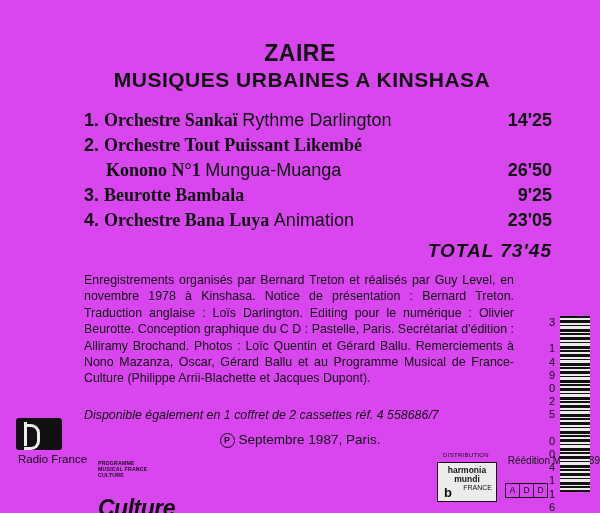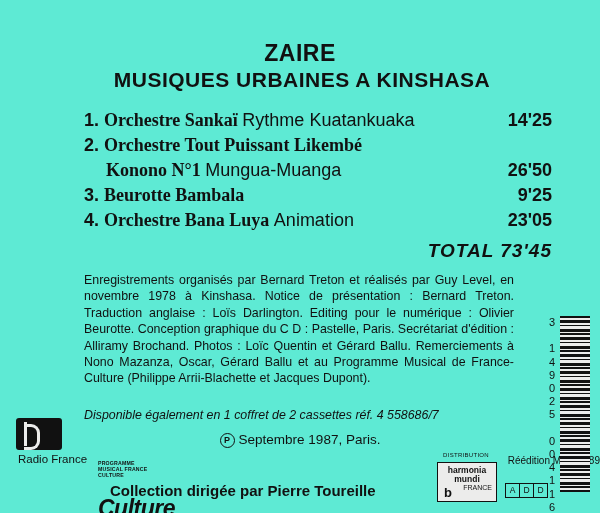--- a/index.html
+++ b/index.html
@@ -7,21 +7,21 @@
     width:600px;height:513px;
     background:#e9e9e7;
     font-family:"Liberation Sans", sans-serif;
     color:#111;
     overflow:hidden;
     position:relative;
   }
   .sheet{
     position:absolute;
     left:0;top:0;width:600px;height:513px;
-    background:#5eead4;
+    background:#d946ef;
   }
   
   .title{
     text-align:center;
     font-weight:bold;
     letter-spacing:0.5px;
   }
   #album-title{
     position:absolute;left:0;right:0;top:40px;
     font-size:23px;
@@ -219,21 +219,21 @@
 <div class="sheet">
 
   <div class="title" id="album-title">ZAIRE</div>
   <div class="title" id="album-subtitle">MUSIQUES URBAINES A KINSHASA</div>
 
   <div class="tracks">
 
     <div class="track">
       <span class="tnum">1. </span>
       <span class="tartist">Orchestre Sankaï </span>
-      <span class="ttitle">Rythme Kuatankuaka</span>
+      <span class="ttitle">Rythme Darlington</span>
       <span class="ttime">14'25</span>
     </div>
 
     <div class="track">
       <span class="tnum">2. </span>
       <span class="tartist">Orchestre Tout Puissant Likembé</span>
       <span class="ttitle"></span>
       <span class="ttime"></span>
     </div>
 
@@ -266,21 +266,20 @@
   </div>
 
   <div class="cassette">Disponible également en 1 coffret de 2 cassettes réf. 4 558686/7</div>
 
   <div class="copyright">
     <span class="pcirc">P</span><span>Septembre 1987, Paris.</span>
   </div>
 
   <div class="reissue">Réédition Mars 1989</div>
 
-  <div class="collection">Collection dirigée par Pierre Toureille</div>
 
   <div class="rf-logo">
     <div class="rf-mark"></div>
     <div class="rf-text">Radio France</div>
   </div>
 
   <div class="culture">
     <div class="culture-top">PROGRAMME MUSICAL FRANCE CULTURE</div>
     <div class="culture-word">Culture</div>
   </div>

